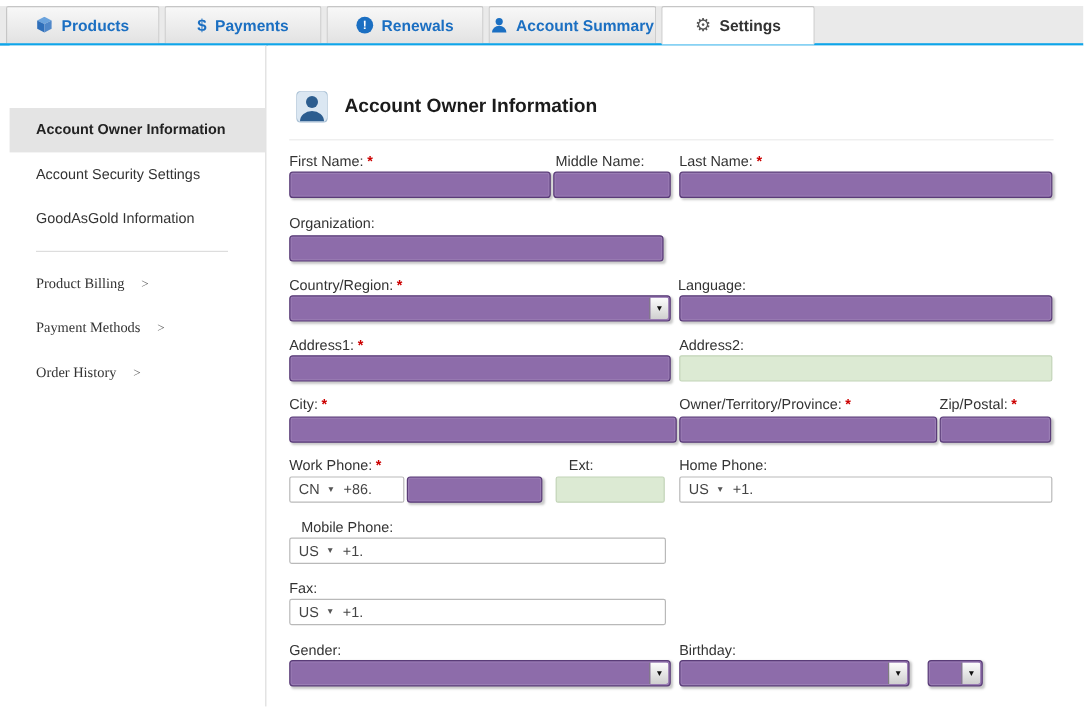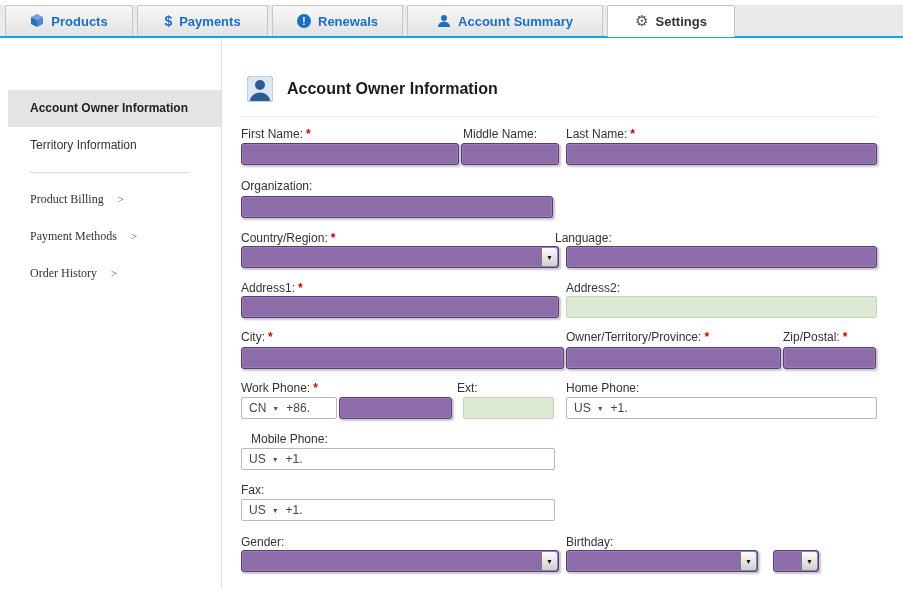--- a/index.html
+++ b/index.html
@@ -66,36 +66,37 @@
       <span>Products</span>
     </div>
     <div class="tab" style="width:131px">
       <span class="dollar">$</span>
       <span>Payments</span>
     </div>
     <div class="tab" style="width:131px">
       <span class="excl">!</span>
       <span>Renewals</span>
     </div>
-    <div class="tab" style="width:196px">
+    <div class="tab" style="width:140px">
       <svg width="14" height="14" viewBox="0 0 14 14">
         <circle cx="7" cy="4" r="3" fill="#1b6fc2"></circle>
         <path d="M1,13 a6,5.5 0 0 1 12,0 z" fill="#1b6fc2"></path>
       </svg>
       <span>Account Summary</span>
     </div>
     <div class="tab active" style="width:128px">
       <span class="gear">⚙</span>
       <span>Settings</span>
     </div>
   </div>
 
   <div class="sidebar">
     <div class="side-item active">Account Owner Information</div>
-    <div class="side-item">Territory Information</div>
+    <div class="side-item">Account Security Settings</div>
+    <div class="side-item">GoodAsGold Information</div>
     <hr class="side-divider">
     <div class="side-link">
       <span>Product Billing</span><span class="arrow">&gt;</span>
     </div>
     <div class="side-link">
       <span>Payment Methods</span><span class="arrow">&gt;</span>
     </div>
     <div class="side-link">
       <span>Order History</span><span class="arrow">&gt;</span>
     </div>
@@ -115,42 +116,42 @@
     <div class="lbl" style="left:240px;top:89px"><span>Middle Name:</span></div>
     <div class="lbl" style="left:343px;top:89px"><span>Last Name:</span><span class="req">*</span></div>
     <div class="inp purple" style="left:18px;top:105px;width:218px"></div>
     <div class="inp purple" style="left:238px;top:105px;width:98px"></div>
     <div class="inp purple" style="left:343px;top:105px;width:311px"></div>
 
     <div class="lbl" style="left:18px;top:141px"><span>Organization:</span></div>
     <div class="inp purple" style="left:18px;top:158px;width:312px"></div>
 
     <div class="lbl" style="left:18px;top:193px"><span>Country/Region:</span><span class="req">*</span></div>
-    <div class="lbl" style="left:332px;top:193px"><span>Language:</span></div>
+    <div class="lbl" style="left:342px;top:193px"><span>Language:</span></div>
     <div class="inp purple" style="left:18px;top:208px;width:318px">
       <span class="sel-btn">
           <span class="arrow">▼</span>
         </span>
     </div>
     <div class="inp purple" style="left:343px;top:208px;width:311px"></div>
 
     <div class="lbl" style="left:18px;top:243px"><span>Address1:</span><span class="req">*</span></div>
     <div class="lbl" style="left:343px;top:243px"><span>Address2:</span></div>
     <div class="inp purple" style="left:18px;top:258px;width:318px"></div>
     <div class="inp green" style="left:343px;top:258px;width:311px"></div>
 
     <div class="lbl" style="left:18px;top:292px"><span>City:</span><span class="req">*</span></div>
     <div class="lbl" style="left:343px;top:292px"><span>Owner/Territory/Province:</span><span class="req">*</span></div>
     <div class="lbl" style="left:560px;top:292px"><span>Zip/Postal:</span><span class="req">*</span></div>
     <div class="inp purple" style="left:18px;top:309px;width:323px"></div>
     <div class="inp purple" style="left:343px;top:309px;width:215px"></div>
     <div class="inp purple" style="left:560px;top:309px;width:93px"></div>
 
     <div class="lbl" style="left:18px;top:343px"><span>Work Phone:</span><span class="req">*</span></div>
-    <div class="lbl" style="left:234px;top:343px"><span>Ext:</span></div>
+    <div class="lbl" style="left:251px;top:343px"><span>Ext:</span></div>
     <div class="lbl" style="left:343px;top:343px"><span>Home Phone:</span></div>
     <div class="inp combo" style="left:18px;top:359px;width:96px">
       <span class="cc">CN</span>
       <span class="arrow-sm">▼</span>
       <span class="prefix">+86.</span>
     </div>
     <div class="inp purple" style="left:116px;top:359px;width:113px"></div>
     <div class="inp green" style="left:240px;top:359px;width:91px"></div>
     <div class="inp combo" style="left:343px;top:359px;width:311px">
       <span class="cc">US</span>

